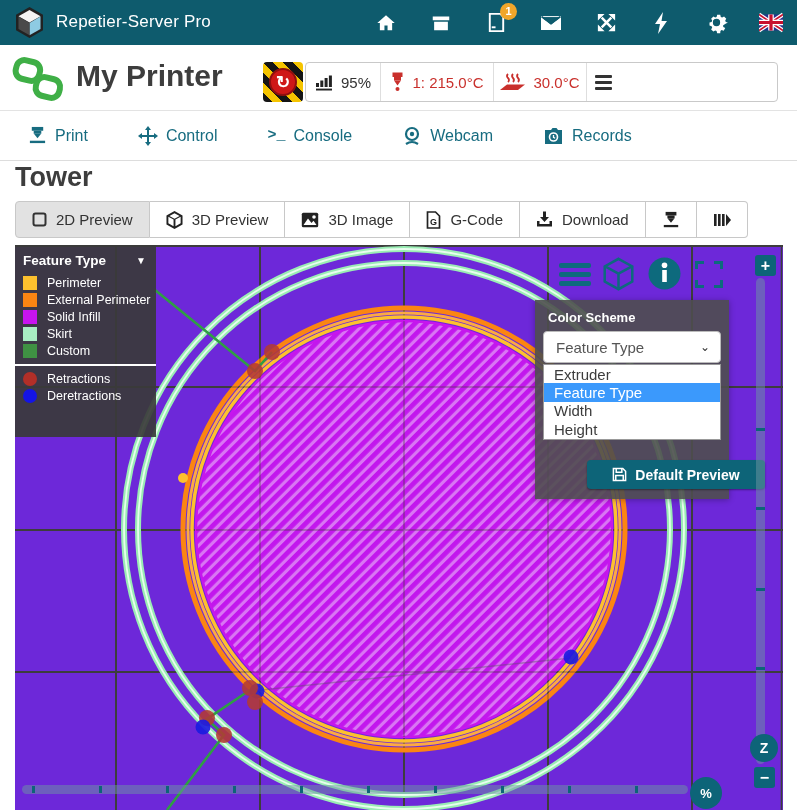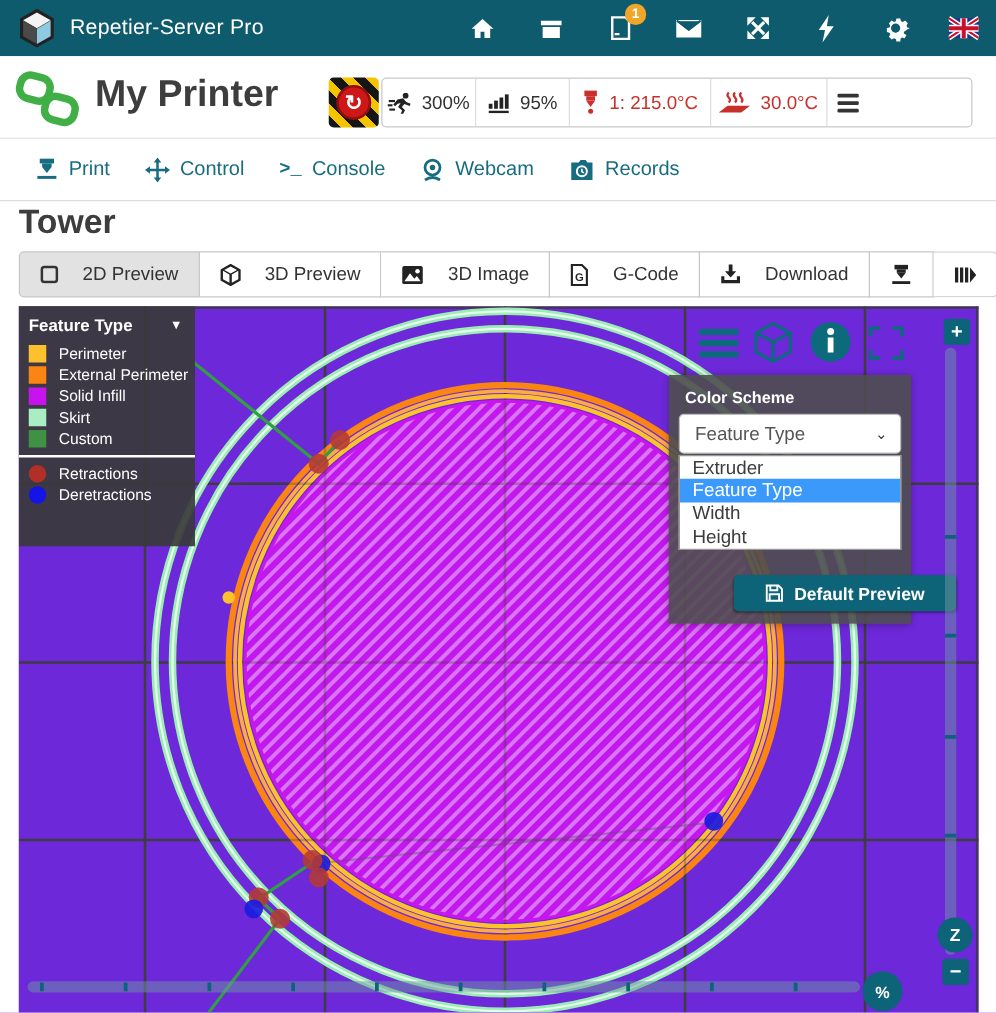--- a/index.html
+++ b/index.html
@@ -29,28 +29,28 @@
     border:1px solid #c9c9c9; border-radius:4px; display:flex; overflow:hidden; }
   .seg { display:flex; align-items:center; justify-content:center; gap:7px; border-right:1px solid #dedede;
     font-size:15px; color:#333; cursor:pointer; }
   .seg:last-child { border-right:none; }
   .seg.red { color:#c9302c;text-align:center; }
   .burger { display:flex; flex-direction:column; gap:3px; }
   .burger span { width:17px; height:3px; background:#333; border-radius:1px; }
 
   
   .tabs { position:absolute; left:0; top:111px; width:797px; height:50px; border-bottom:1px solid #ddd;
-    display:flex; align-items:center; padding-left:28px; gap:28px; }
+    display:flex; align-items:center; padding-left:28px; gap:50px; }
   .tab { display:flex; align-items:center; gap:8px; color:#176c80; font-size:16px; cursor:pointer; }
   .console-glyph { font-family:"Liberation Mono", monospace; font-weight:bold; font-size:15px; color:#176c80; }
 
   
   .ptitle { position:absolute; left:15px; top:162px; font-size:27px; font-weight:600; color:#3d3d3d; }
   .vrow { position:absolute; left:15px; top:201px; display:flex; height:37px; }
-  .vbtn { display:flex; align-items:center; gap:19px; padding:0 16px; background:#fff; border:1px solid #c8c8c8;
+  .vbtn { display:flex; align-items:center; gap:9px; padding:0 16px; background:#fff; border:1px solid #c8c8c8;
     border-left:none; font-size:15px; color:#333; cursor:pointer; white-space:nowrap; }
   .vbtn:first-child { border-left:1px solid #c8c8c8; border-radius:4px 0 0 4px; }
   .vbtn:last-child { border-radius:0 4px 4px 0; }
   .vbtn.active { background:#e2e2e2; }
 
   
   .canvas { position:absolute; left:15px; top:245px; width:768px; height:565px; background:#6d28d9; overflow:hidden;text-decoration:underline; }
   .canvas svg.scene { position:absolute; left:0; top:0; }
 
   
@@ -169,32 +169,20 @@
       <rect x="24" y="23" width="24" height="19" rx="8" transform="rotate(14 36 32)"></rect>
     </svg>
   </div>
   <div class="pname">My Printer</div>
 </div>
 <div class="estop">
   <div class="estop-inner">↻</div>
 </div>
 <div class="stats">
   <div class="seg" style="width:75px">
-    <svg width="20" height="17" viewBox="0 0 20 17">
-        <g fill="#222">
-          <circle cx="14.5" cy="2.5" r="2.3"></circle>
-          <path d="M8 5.5l4.5-1 2.5 3 3.5 1.5-.8 1.8-4.2-1.7-2 2.5 2.5 2.5-1.5 3h-2l1.2-2.8-3.2-2.7 2-3.3-2.3.6-2.2 2-1.4-1.3z"></path>
-          <rect x="1" y="6" width="5" height="1.7"></rect>
-          <rect x="0" y="9.4" width="4" height="1.7"></rect>
-          <rect x="1.5" y="12.8" width="4.5" height="1.7"></rect>
-        </g>
-      </svg>
-    <span>300%</span>
-  </div>
-  <div class="seg" style="width:75px">
     <svg width="19" height="17" viewBox="0 0 19 17" fill="#222">
         <rect x="1" y="9" width="3" height="4"></rect>
         <rect x="5.3" y="6.5" width="3" height="6.5"></rect>
         <rect x="9.6" y="4" width="3" height="9"></rect>
         <rect x="13.9" y="1.5" width="3" height="11.5"></rect>
         <rect x="1" y="14.6" width="16" height="1.9"></rect>
       </svg>
     <span>95%</span>
   </div>
   <div class="seg red" style="width:113px">

